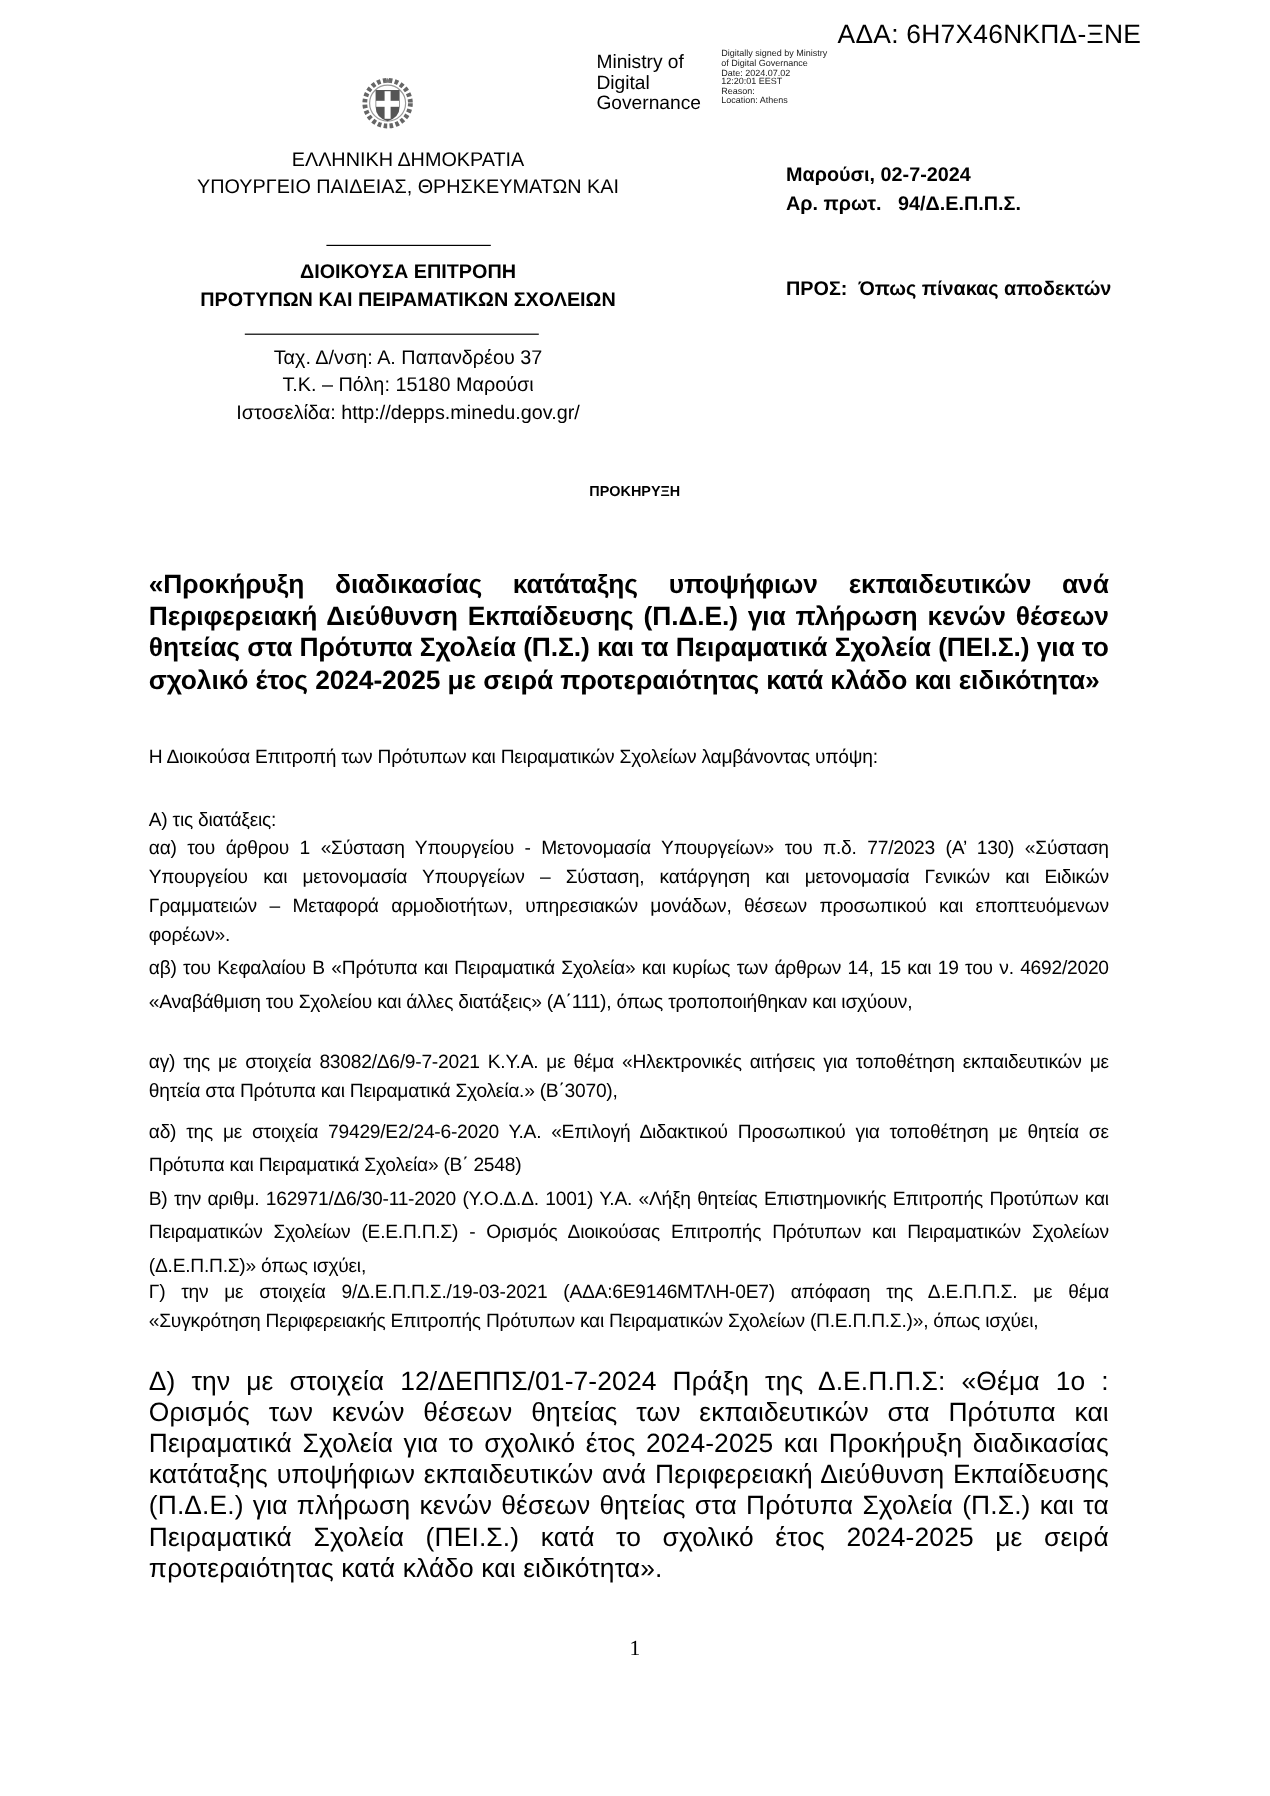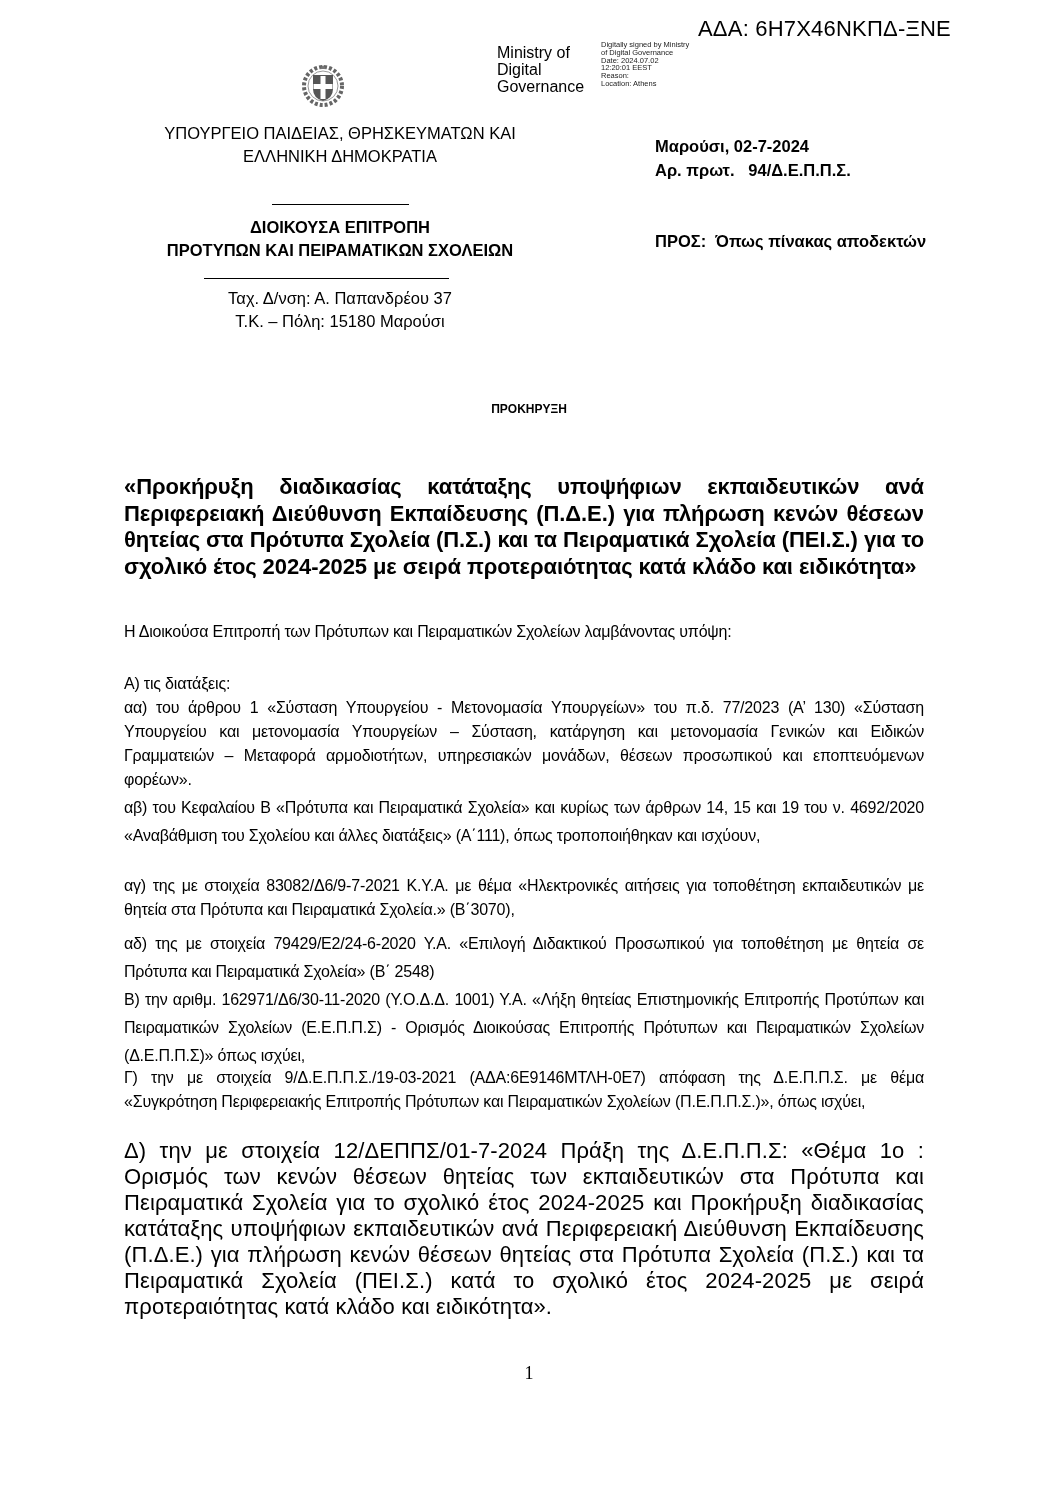--- a/index.html
+++ b/index.html
@@ -48,32 +48,33 @@
     <circle cx="23" cy="24" r="19" fill="none" stroke="#666" stroke-width="4" stroke-dasharray="3 2"></circle>
     <circle cx="23" cy="24" r="15" fill="none" stroke="#999" stroke-width="1"></circle>
     <path d="M13 13 H33 V27 Q33 36 23 39 Q13 36 13 27 Z" fill="#555"></path>
     <rect x="20.5" y="14" width="5" height="23" fill="#fff"></rect>
     <rect x="13.5" y="22" width="19" height="5" fill="#fff"></rect>
     <path d="M20 7 L23 3 L26 7 Z" fill="#777"></path>
   </svg>
 </div>
 
 <div class="abs hdr-left hdr1">
+  <div>ΕΛΛΗΝΙΚΗ ΔΗΜΟΚΡΑΤΙΑ</div>
   <div>ΥΠΟΥΡΓΕΙΟ ΠΑΙΔΕΙΑΣ, ΘΡΗΣΚΕΥΜΑΤΩΝ ΚΑΙ</div>
-  <div>ΕΛΛΗΝΙΚΗ ΔΗΜΟΚΡΑΤΙΑ</div>
 </div>
 <div class="abs rule1"></div>
 <div class="abs hdr-left hdr-bold">
   <div>ΔΙΟΙΚΟΥΣΑ ΕΠΙΤΡΟΠΗ</div>
   <div>ΠΡΟΤΥΠΩΝ ΚΑΙ ΠΕΙΡΑΜΑΤΙΚΩΝ ΣΧΟΛΕΙΩΝ</div>
 </div>
 <div class="abs rule2"></div>
 <div class="abs hdr-left hdr-addr">
   <div>Ταχ. Δ/νση: Α. Παπανδρέου 37</div>
   <div>Τ.Κ. – Πόλη: 15180 Μαρούσι</div>
+  <div>Ιστοσελίδα: http://depps.minedu.gov.gr/</div>
 </div>
 
 <div class="abs right-meta">
   <div>Μαρούσι, 02-7-2024</div>
   <div style="white-space:pre;">Αρ. πρωτ.   94/Δ.Ε.Π.Π.Σ.</div>
 </div>
 <div class="abs pros" style="white-space:pre;">ΠΡΟΣ:  Όπως πίνακας αποδεκτών</div>
 
 <div class="abs doc-title">ΠΡΟΚΗΡΥΞΗ</div>
 

